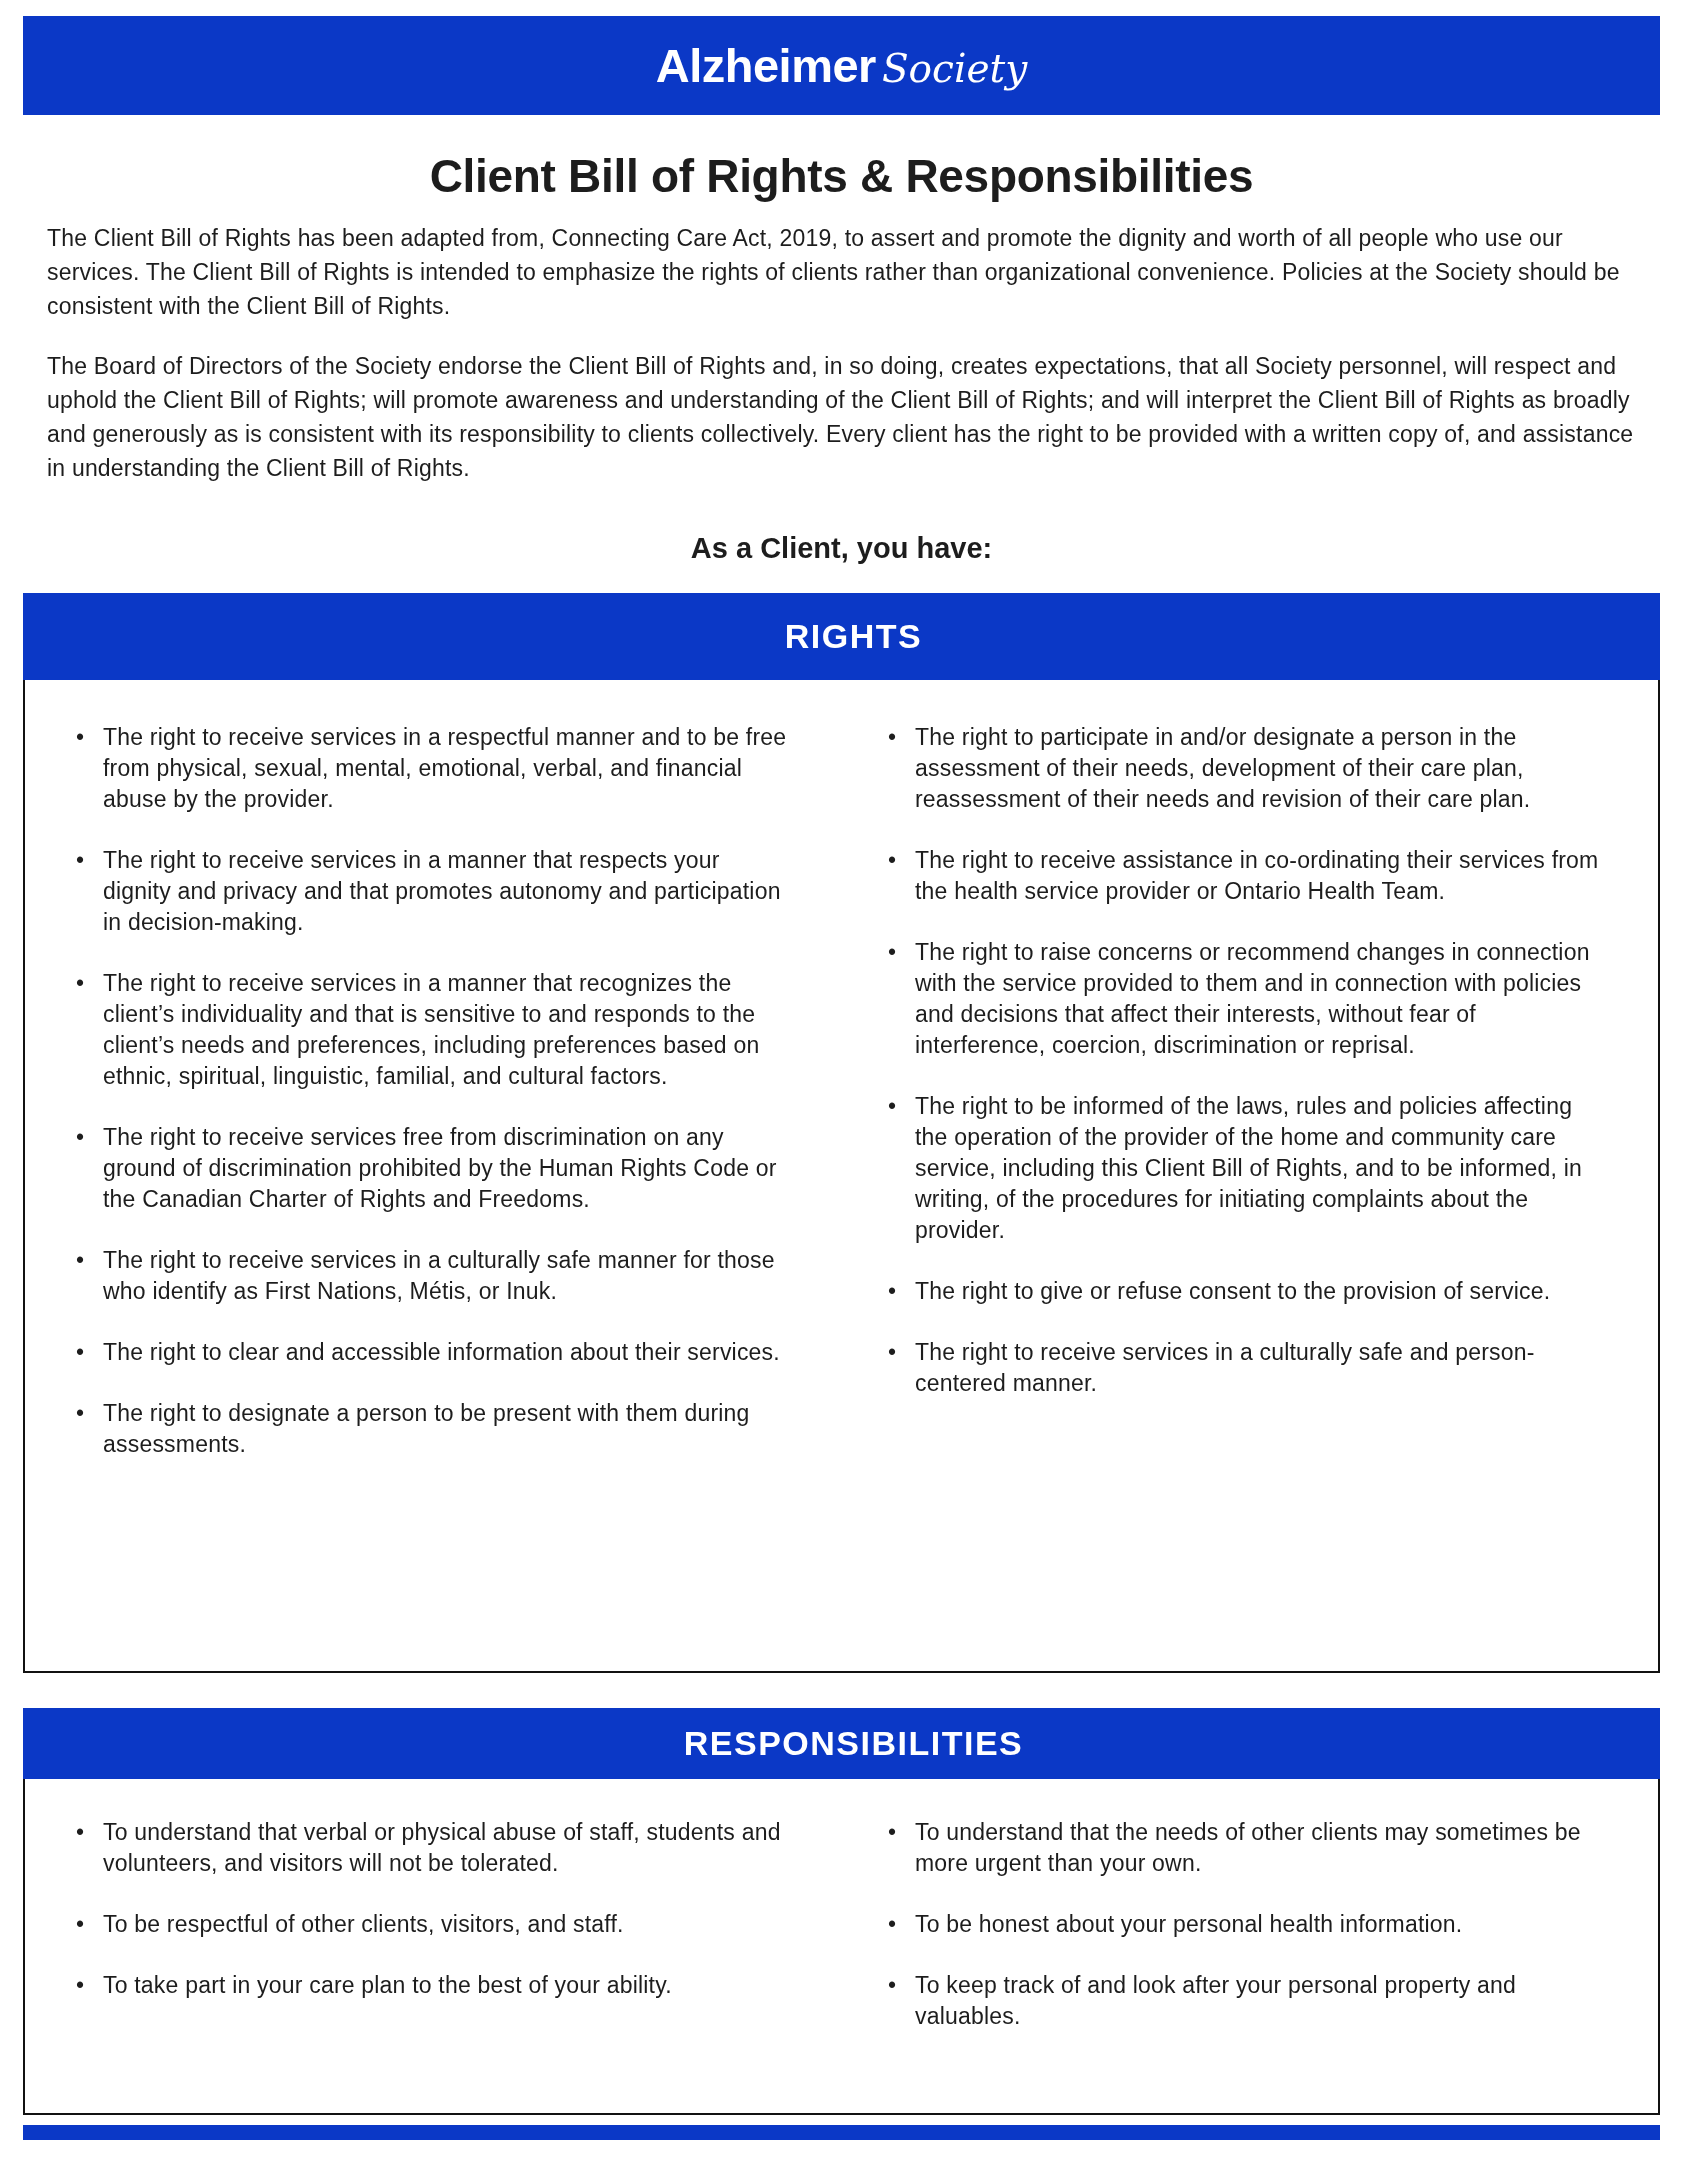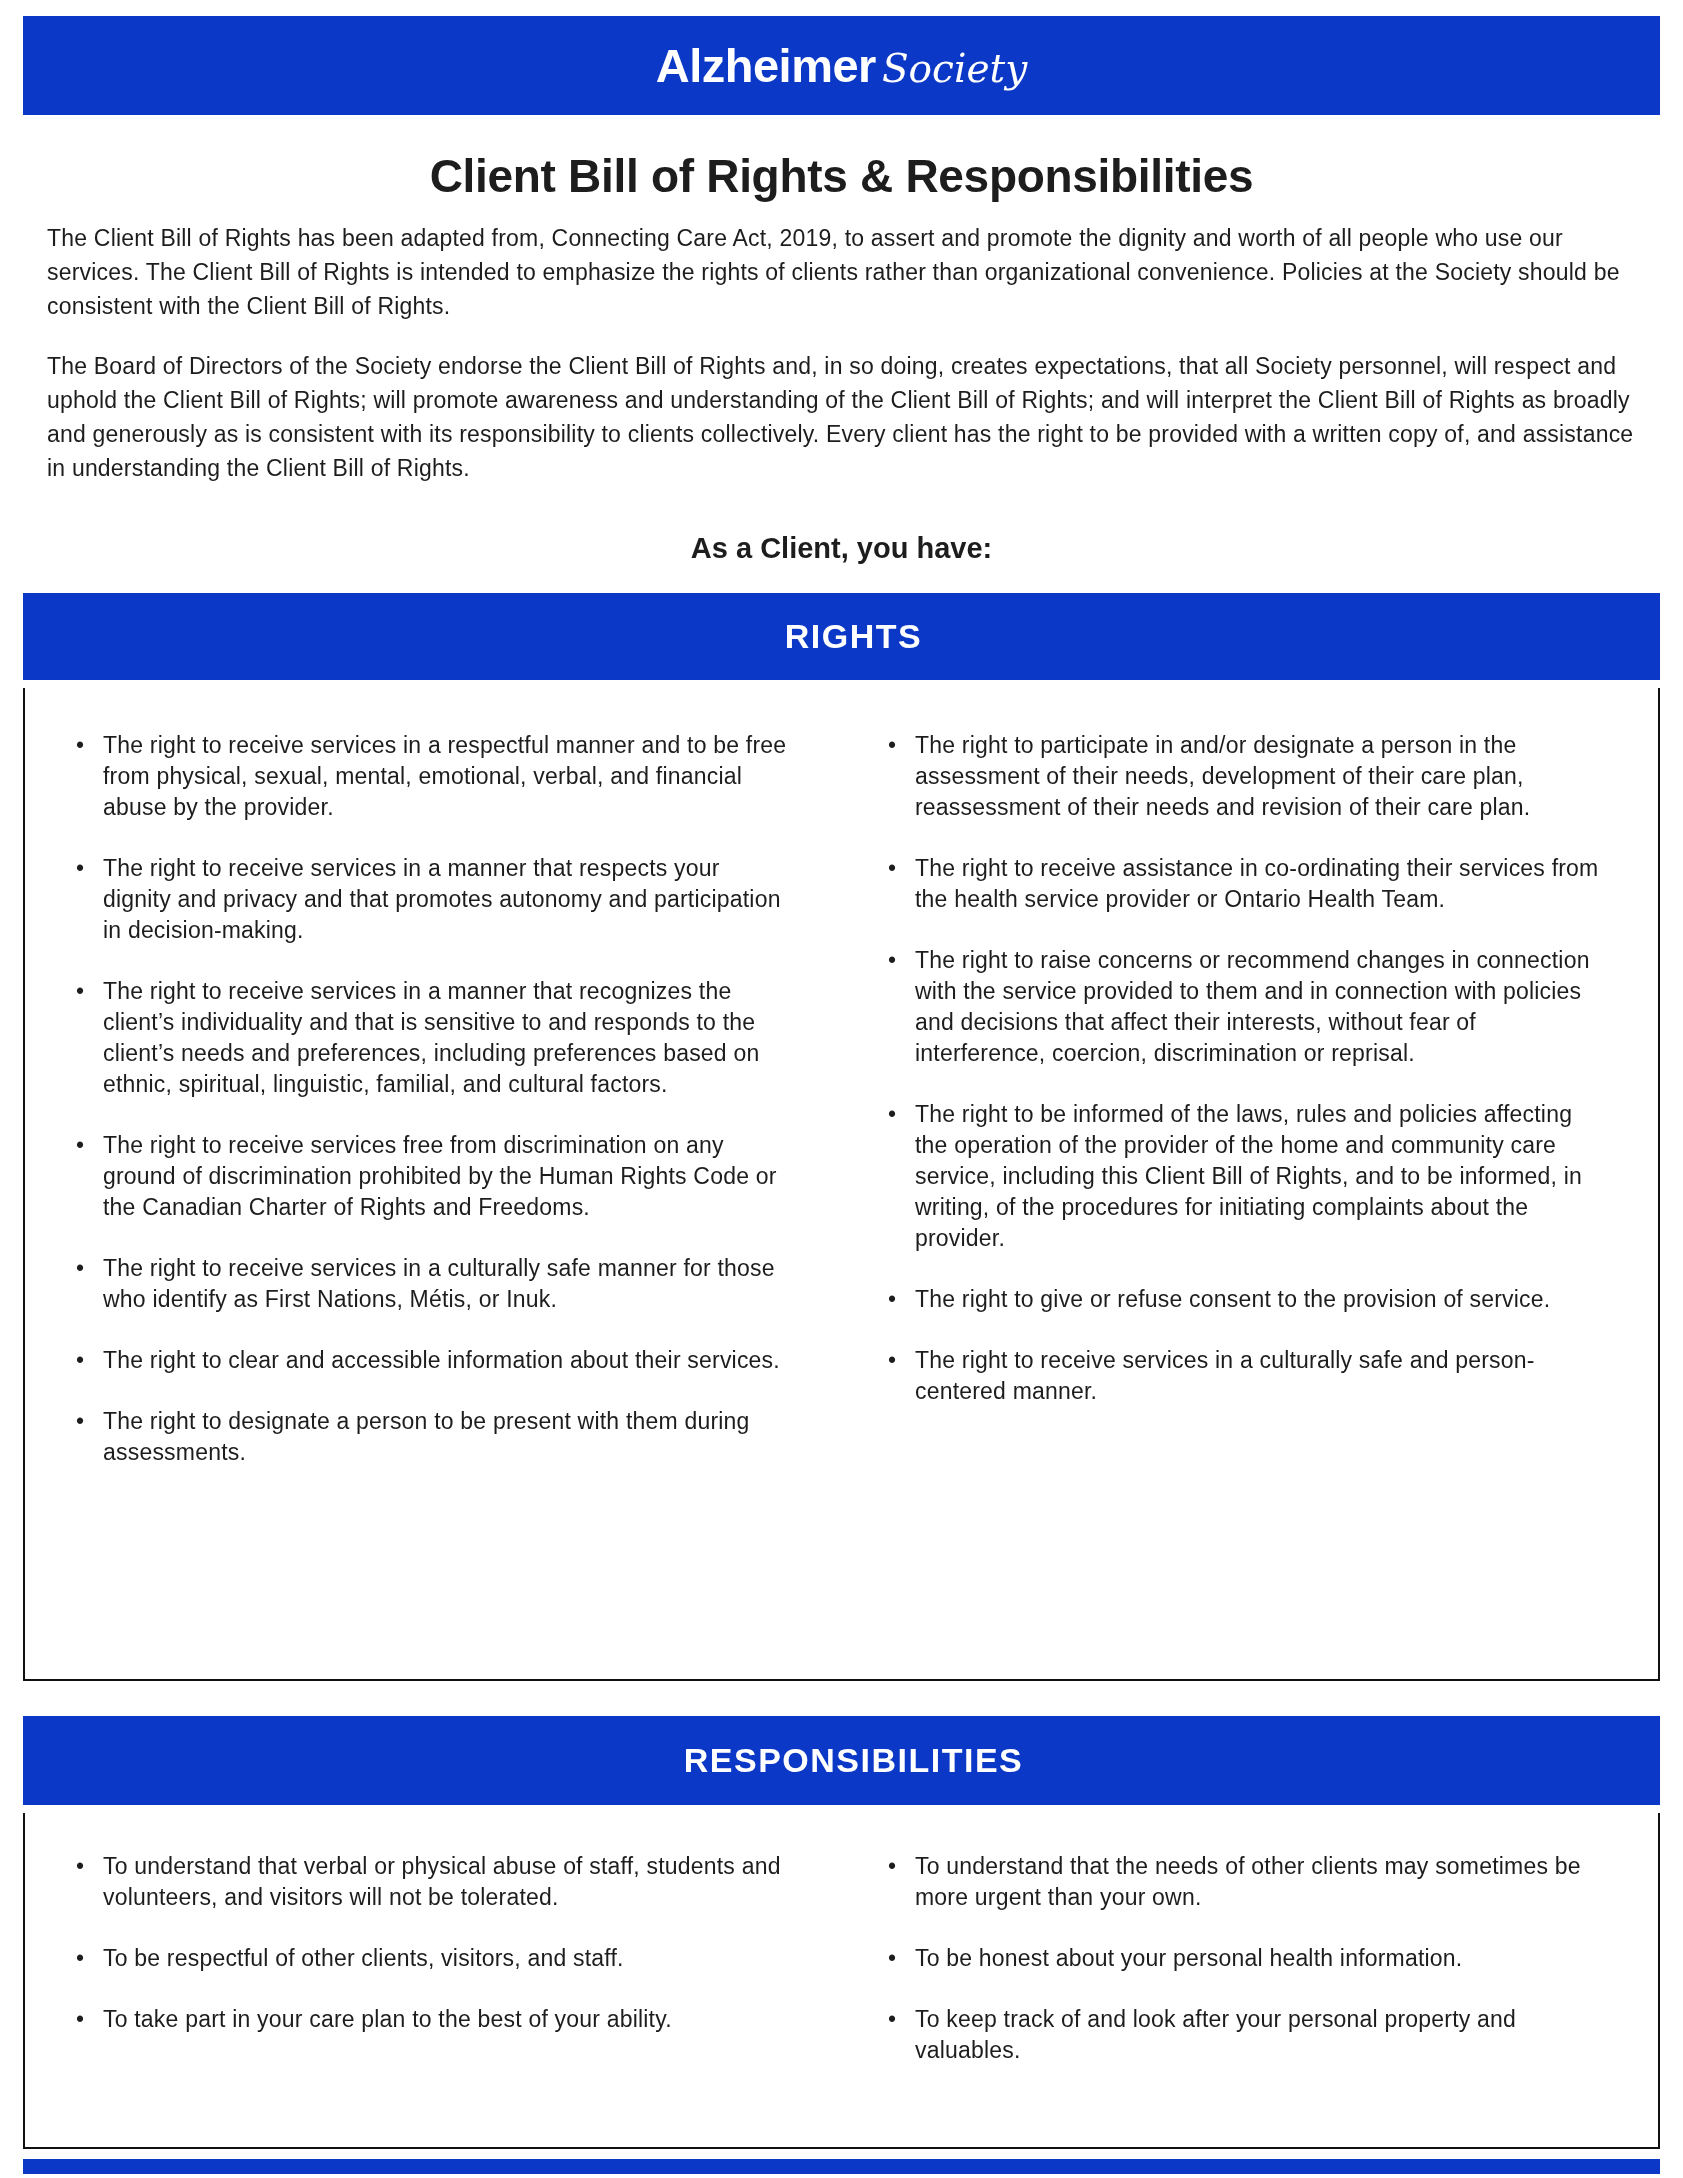--- a/index.html
+++ b/index.html
@@ -33,24 +33,24 @@
     margin:46px 0 0;text-align:center;
     font-size:29px;line-height:34px;font-weight:700;
   }
 
   .section-banner{
     margin:0 23px;background:var(--brand-blue);color:var(--banner-text);
     display:flex;align-items:center;justify-content:center;
     font-weight:700;letter-spacing:1.5px;font-size:34px;padding-left:24px;
   }
   .rights .section-banner{margin-top:28px;height:87px;}
-  .responsibilities .section-banner{margin-top:35px;height:89px;}
+  .responsibilities .section-banner{margin-top:35px;height:71px;}
 
   .section-box{
-    margin:8px 23px;border:2px solid var(--box-border);border-top:none;
+    margin:0 23px;border:2px solid var(--box-border);border-top:none;
     display:flex;gap:95px;padding:42px 59px 23px 45px;
   }
   .rights .section-box{height:993px;}
   .responsibilities .section-box{height:336px;padding-top:38px;}
 
   .col{list-style:none;margin:0;padding:0;flex:1;}
   .col li{
     position:relative;padding-left:33px;margin-bottom:30px;
     font-size:23px;line-height:31px;letter-spacing:0.2px;
   }

